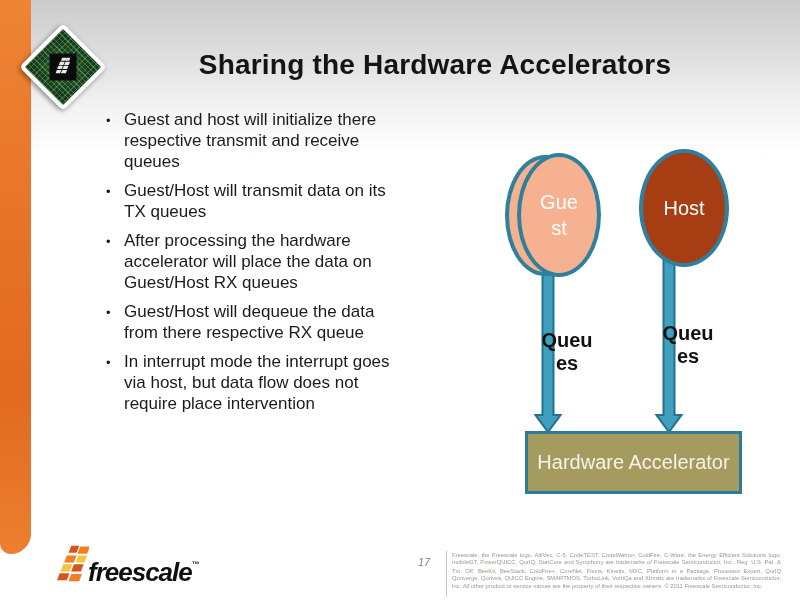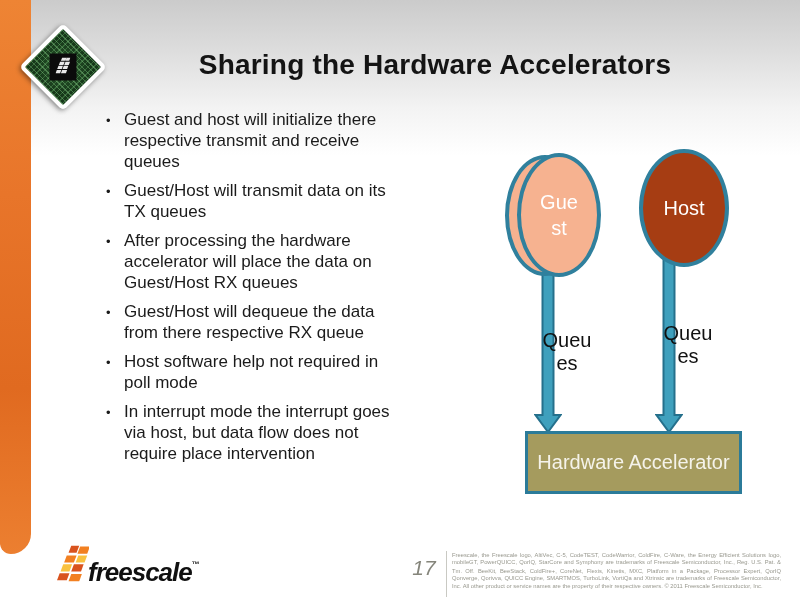--- a/index.html
+++ b/index.html
@@ -63,42 +63,42 @@
   .guest-back  { left: 505px; top: 155px; width: 80px;  height: 121px; background: #f6b290; }
   .guest-front { left: 517px; top: 153px; width: 84px;  height: 124px; background: #f6b290; }
   .host-ellipse{ left: 639px; top: 149px; width: 90px;  height: 118px; background: #a63d13; justify-content: center; }
 
   .arrow-svg { position: absolute; }
   .arrow-guest { left: 534px; top: 268px; }
   .arrow-host  { left: 655px; top: 258px; }
 
   .queue-label {
     position: absolute; width: 58px; text-align: center;
-    font-size: 20px; line-height: 23px; color: #111111;
+    font-size: 20px; line-height: 23px; color: #111111; font-weight: bold;
   }
   .queue-left  { left: 538px; top: 329px; }
   .queue-right { left: 659px; top: 322px; }
 
   .hw-box {
     position: absolute; left: 525px; top: 431px; width: 217px; height: 63px;
     background: #a59b5e; border: 3px solid #2b7b99;
     display: flex; align-items: center; justify-content: center;
     color: #f5f3ea; font-size: 20px;
   }
 
   
   .fs-chips-svg { position: absolute; left: 57px; top: 545px; }
   .brand {
     position: absolute; left: 88px; top: 557px;
     font-size: 26px; font-weight: bold; font-style: italic;
     letter-spacing: -1px; color: #101010;
   }
   .brand sup { font-size: 8px; font-style: normal; letter-spacing: 0; vertical-align: 14px; }
   .page-number { position: absolute; left: 410px; top: 556px; width: 28px; text-align: center;
-    font-size: 21px; color: #85857b; font-style: italic; }
+    font-size: 11px; color: #85857b; font-style: italic; }
   .footer-divider { position: absolute; left: 446px; top: 551px; width: 1px; height: 46px; background: #c9c9c3; }
   .legal {
     position: absolute; left: 452px; top: 551px; width: 470px;
     font-size: 8.3px; line-height: 1.36; color: #98988e; text-align: justify;
     transform: scale(0.7); transform-origin: left top;
   }
 </style>
 </head>
 <body>
 
@@ -140,24 +140,20 @@
     <li>
       <span class="bullet-line">After processing the hardware</span>
       <span class="bullet-line">accelerator will place the data on</span>
       <span class="bullet-line">Guest/Host RX queues</span>
     </li>
     <li>
       <span class="bullet-line">Guest/Host will dequeue the data</span>
       <span class="bullet-line">from there respective RX queue</span>
     </li>
     <li>
-      <span class="bullet-line">Host software help not required in</span>
-      <span class="bullet-line">poll mode</span>
-    </li>
-    <li>
       <span class="bullet-line">In interrupt mode the interrupt goes</span>
       <span class="bullet-line">via host, but data flow does not</span>
       <span class="bullet-line">require place intervention</span>
     </li>
   </ul>
 
   <svg class="arrow-svg arrow-guest" width="28" height="165" viewBox="0 0 28 165">
     <polygon points="8.5,1 19.5,1 19.5,147 26.5,147 14,164 1.5,147 8.5,147" fill="#3fa0bd" stroke="#25708c" stroke-width="2"></polygon>
   </svg>
   <svg class="arrow-svg arrow-host" width="28" height="175" viewBox="0 0 28 175">

